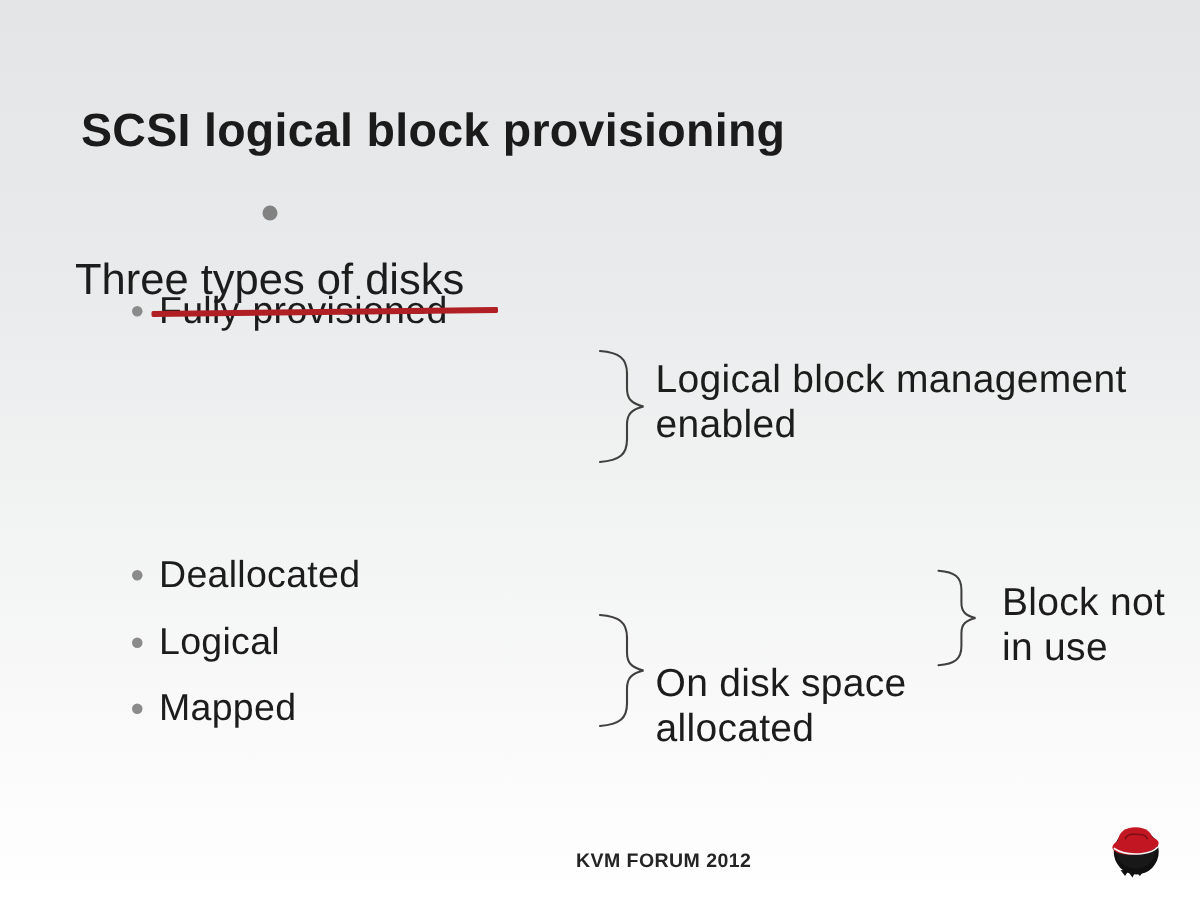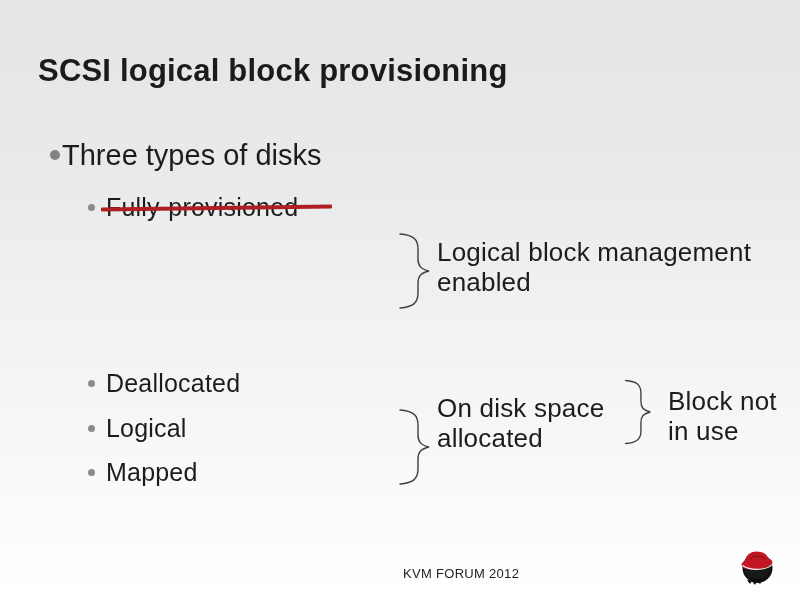--- a/index.html
+++ b/index.html
@@ -6,42 +6,42 @@
   body{
     width:800px;height:600px;overflow:hidden;
     font-family:"Liberation Sans","DejaVu Sans",sans-serif;
     background:#fff;
   }
   .slide{
     position:relative;width:800px;height:600px;
     background:linear-gradient(180deg,#e4e5e7 0%,#e9eaeb 30%,#f1f2f2 55%,#fafafa 82%,#ffffff 100%);
   }
   .title{
-    position:absolute;left:38px;top:53px;margin:0;
+    position:absolute;left:38px;top:53px;margin:16px;
     font-size:31px;font-weight:700;color:#1b1b1b;letter-spacing:.2px;
   }
   .row{position:absolute;display:flex;align-items:center;color:#1c1c1c;}
-  .row.l1{left:50px;gap:2px;font-size:29px;line-height:36px;}
+  .row.l1{left:50px;gap:22px;font-size:29px;line-height:36px;flex-direction:column;}
   .row.l2{left:88px;gap:11px;font-size:25px;line-height:30px;letter-spacing:.2px;}
   .dot{border-radius:50%;background:#828282;flex:0 0 auto;}
   .row.l1 .dot{width:10px;height:10px;}
   .row.l2 .dot{width:7px;height:7px;background:#8b8b8b;}
   .strike{
     position:absolute;left:101px;top:206px;width:231px;height:4px;
     background:#b01f24;transform:rotate(-0.7deg);border-radius:1px;
   }
   .ann{
     position:absolute;font-size:26px;line-height:30px;color:#1c1c1c;letter-spacing:.2px;
     white-space:nowrap;
   }
   .brace{position:absolute;}
   .brace svg{display:block;}
   .footer{
-    position:absolute;left:403px;top:566px;
-    font-size:13px;font-weight:400;color:#242424;letter-spacing:.3px;white-space:nowrap;
+    position:absolute;left:384px;top:566px;
+    font-size:13px;font-weight:700;color:#242424;letter-spacing:.3px;white-space:nowrap;
   }
   .logo{position:absolute;left:738px;top:547px;width:40px;height:42px;}
 </style>
 </head>
 <body>
 
 <div class="slide">
 
   <h1 class="title">SCSI logical block provisioning</h1>
 
@@ -92,21 +92,21 @@
   <div class="ann" style="left:668px;top:386px">
     <div>Block not</div>
     <div>in use</div>
   </div>
 
   <div class="brace" style="left:391px;top:408px">
     <svg width="40" height="78" viewBox="0 0 40 78" fill="none">
       <path d="M 9,2 C 22,3 27,7 27,17 L 27,27 C 27,34 30,37 38,39 C 30,41 27,44 27,51 L 27,61 C 27,71 22,75 9,76" stroke="#3f3f3f" stroke-width="1.4" stroke-linecap="round"></path>
     </svg>
   </div>
-  <div class="ann" style="left:437px;top:393px">
+  <div class="ann" style="left:437px;top:440px">
     <div>On disk space</div>
     <div>allocated</div>
   </div>
 
   <div class="footer">KVM FORUM 2012</div>
 
   <div class="logo">
     <svg width="40" height="42" viewBox="0 0 40 42">
       <circle cx="19.5" cy="21" r="15" fill="#101010"></circle>
       <path d="M9,33 l3,4 l2,-3 l3,4 l2,-4 l3,3 l2,-3 z" fill="#101010"></path>

